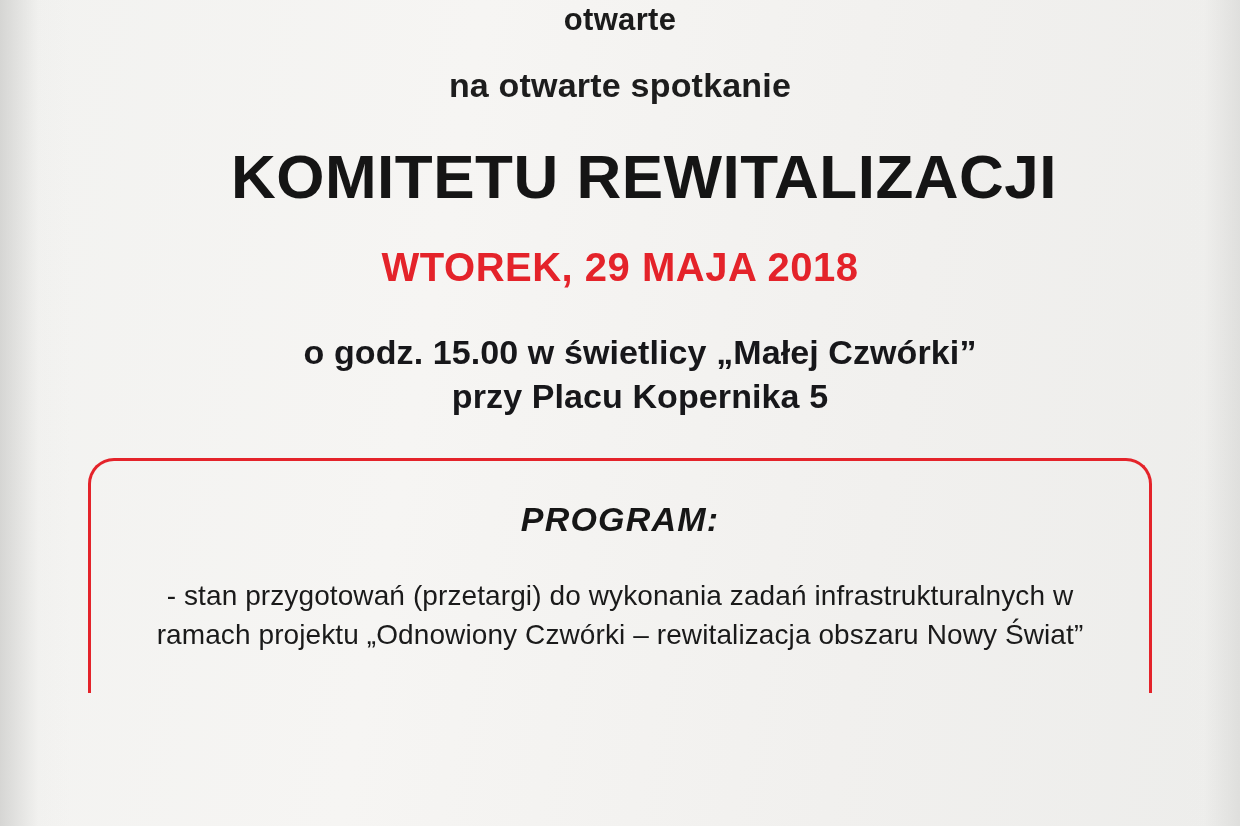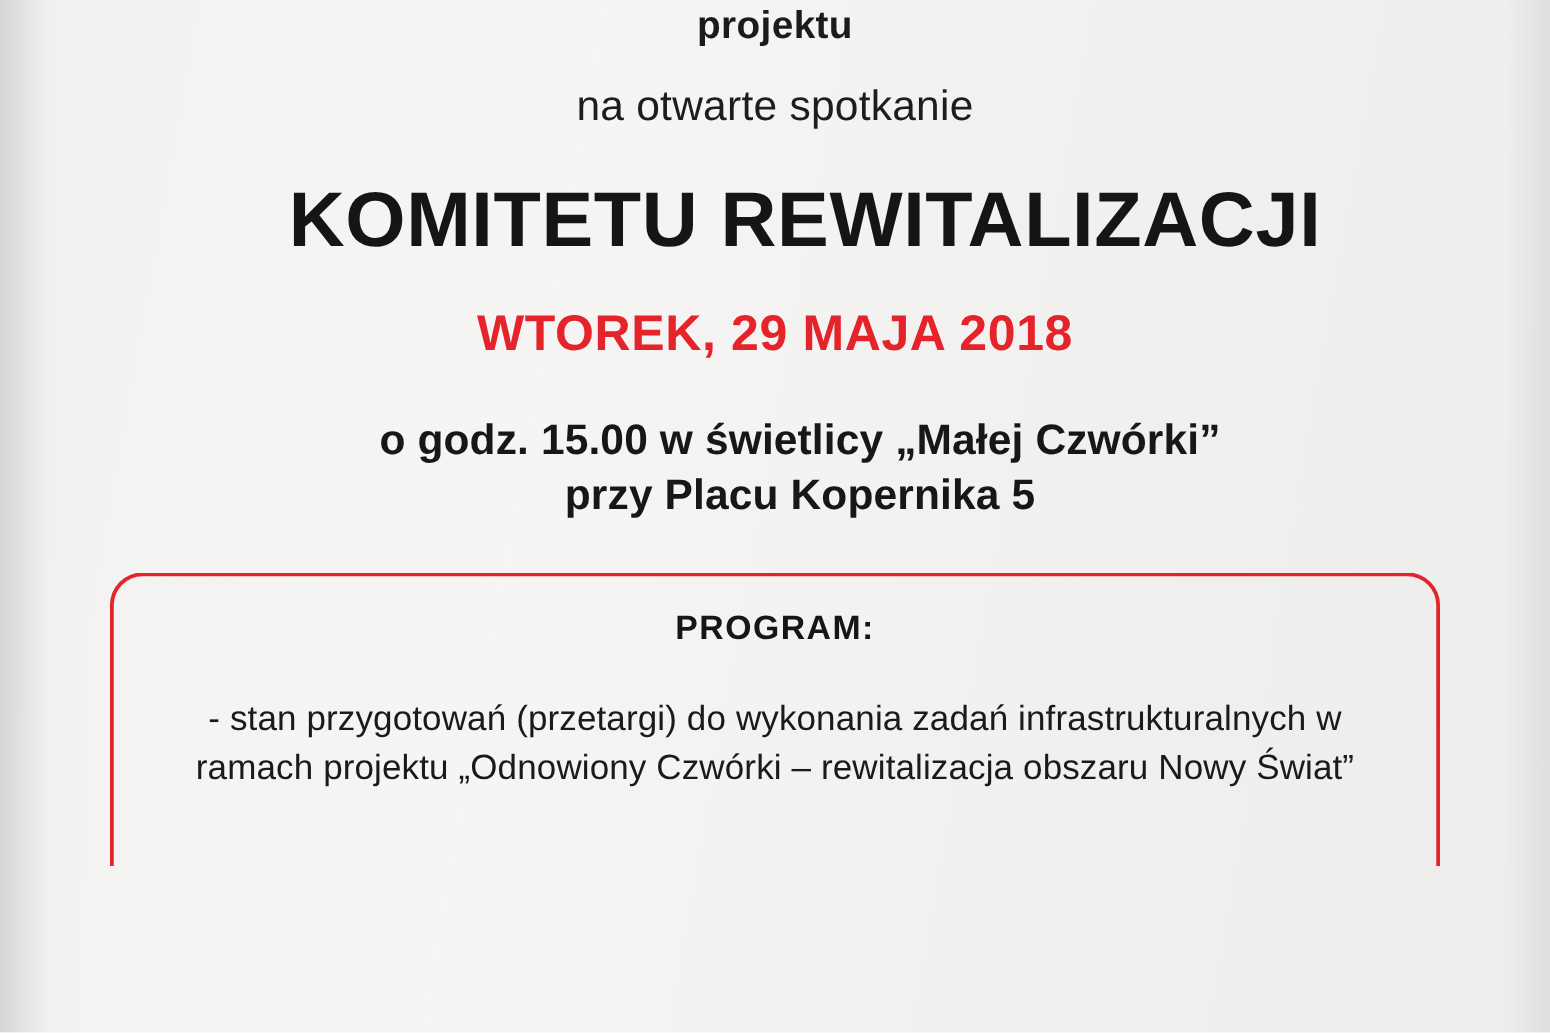--- a/index.html
+++ b/index.html
@@ -52,21 +52,21 @@
     font-size: 31px;
     font-weight: bold;
     color: #1b1b1b;
     letter-spacing: 0.3px;
     line-height: 1.05;
     margin: 0 0 30px 0;
   }
 
   .line-subtitle {
     font-size: 34px;
-    font-weight: normal;
+    font-weight: bold;
     color: #1d1d1d;
     letter-spacing: 0.2px;
     line-height: 1.1;
     margin: 0 0 36px 0;
   }
 
   .title-block {
     margin: 0 0 32px 0;
     padding-left: 48px;
   }
@@ -112,46 +112,47 @@
     border: 3px solid #e4232a;
     border-bottom: none;
     border-radius: 26px 26px 0 0;
     padding: 26px 40px 10px 40px;
     box-sizing: border-box;
     min-height: 235px;
     background: transparent;
   }
 
   .program-heading {
-    font-size: 27px;
+    font-size: 34px;
     font-weight: bold;
     color: #161616;
     letter-spacing: 1.2px;
-    margin: 0 0 38px 0;
+    margin: 13px 0 38px 0;
+    font-style: italic;
   }
 
   .program-item {
     font-size: 28px;
     font-weight: normal;
     color: #1a1a1a;
     line-height: 1.38;
     margin: 0;
     letter-spacing: 0.1px;
   }
 </style>
 </head>
 <body>
 
 <div class="poster">
   <div class="paper-shade-left"></div>
   <div class="paper-shade-right"></div>
 
   <div class="content">
 
-    <p class="line-invites">projektu</p>
+    <p class="line-invites">otwarte</p>
 
     <p class="line-subtitle">na otwarte spotkanie</p>
 
     <div class="title-block">
       <p class="title-line first">KOMITETU REWITALIZACJI</p>
     </div>
 
     <p class="date-line">WTOREK, 29 MAJA 2018</p>
 
     <div class="place-block">

